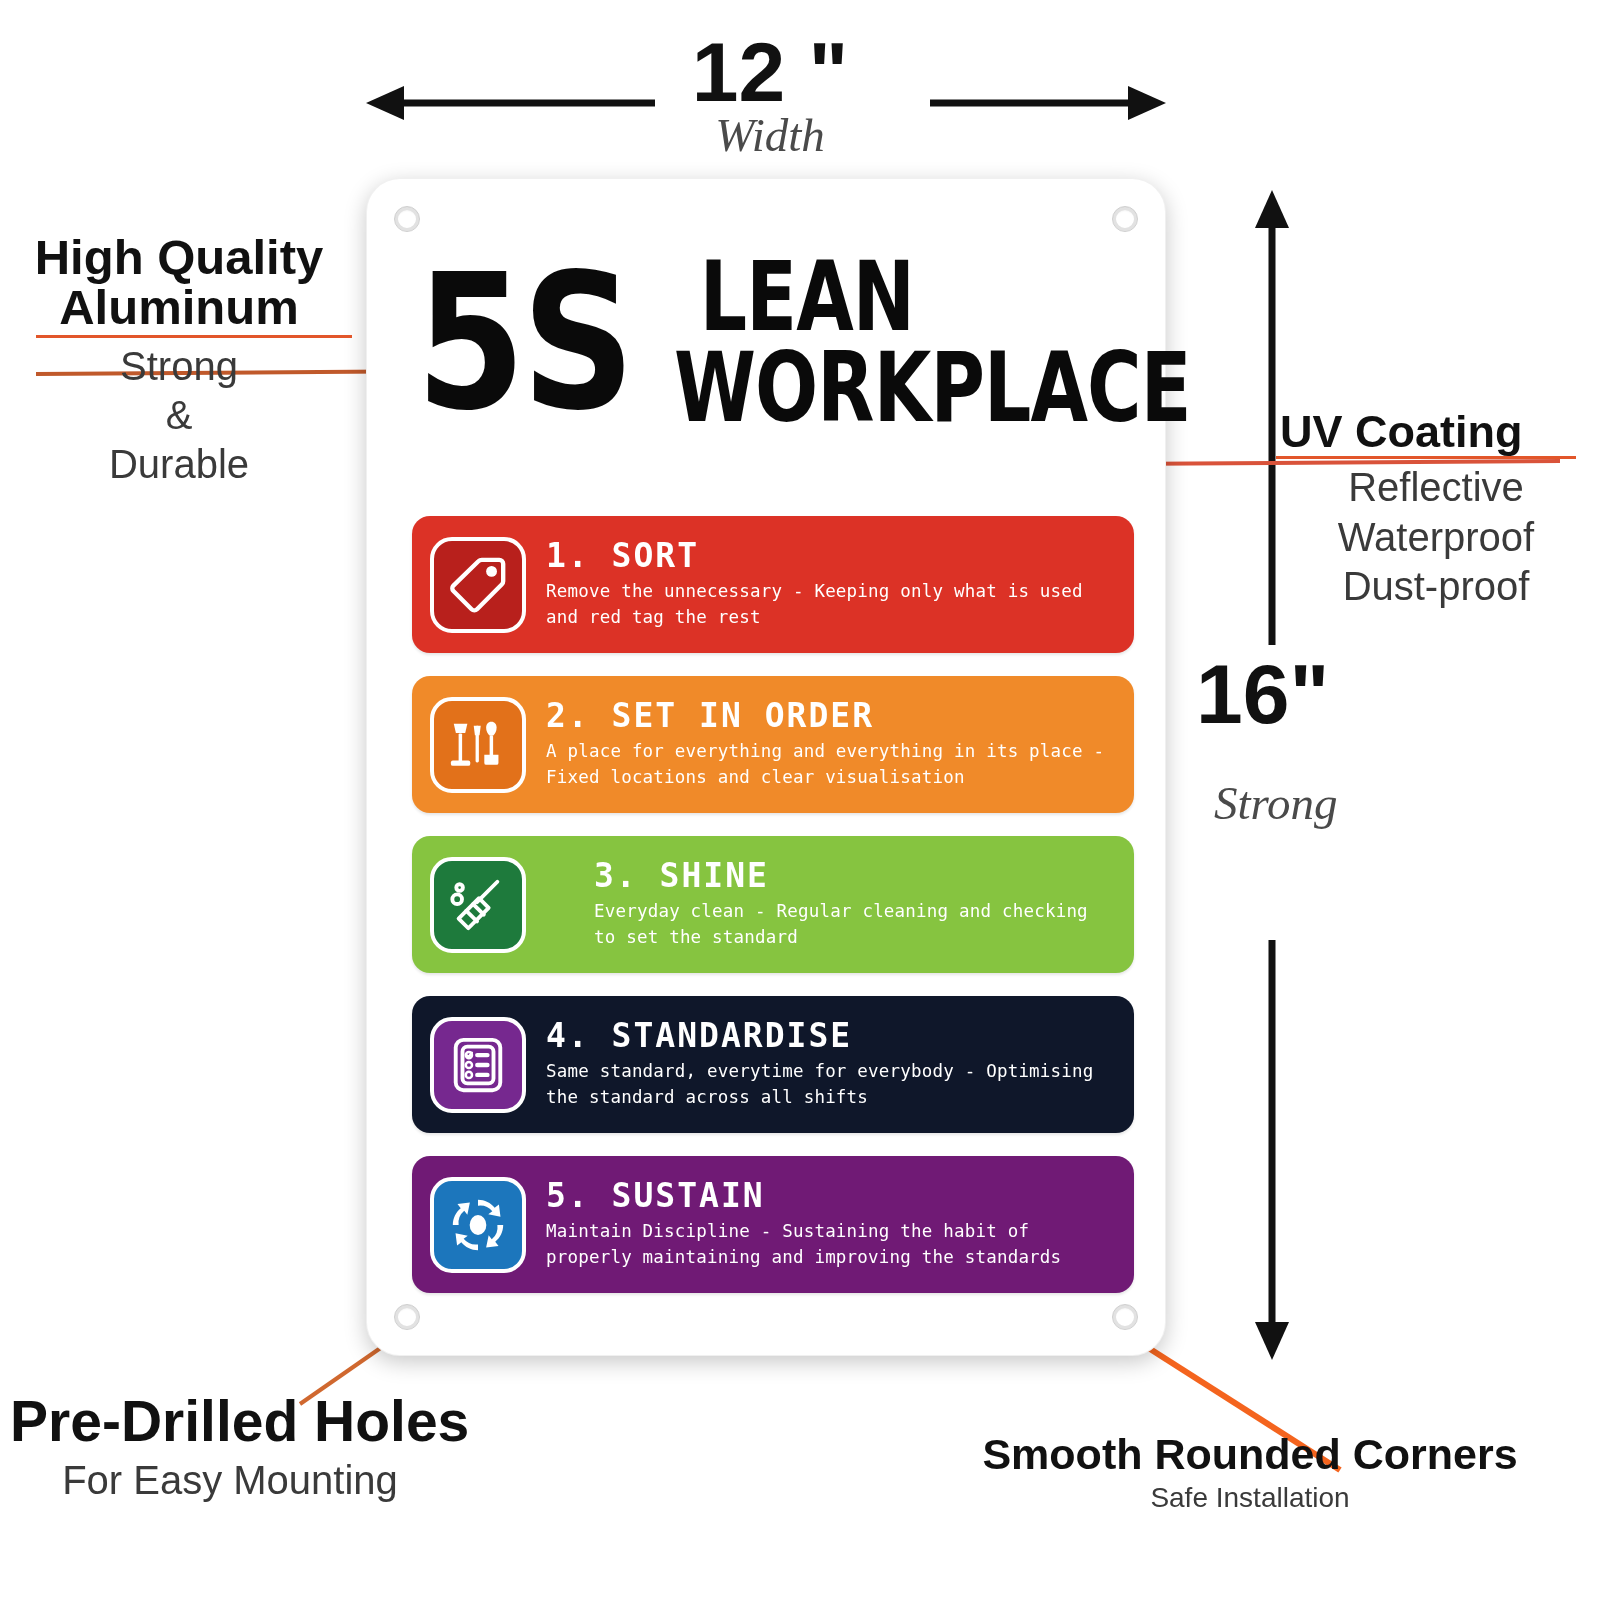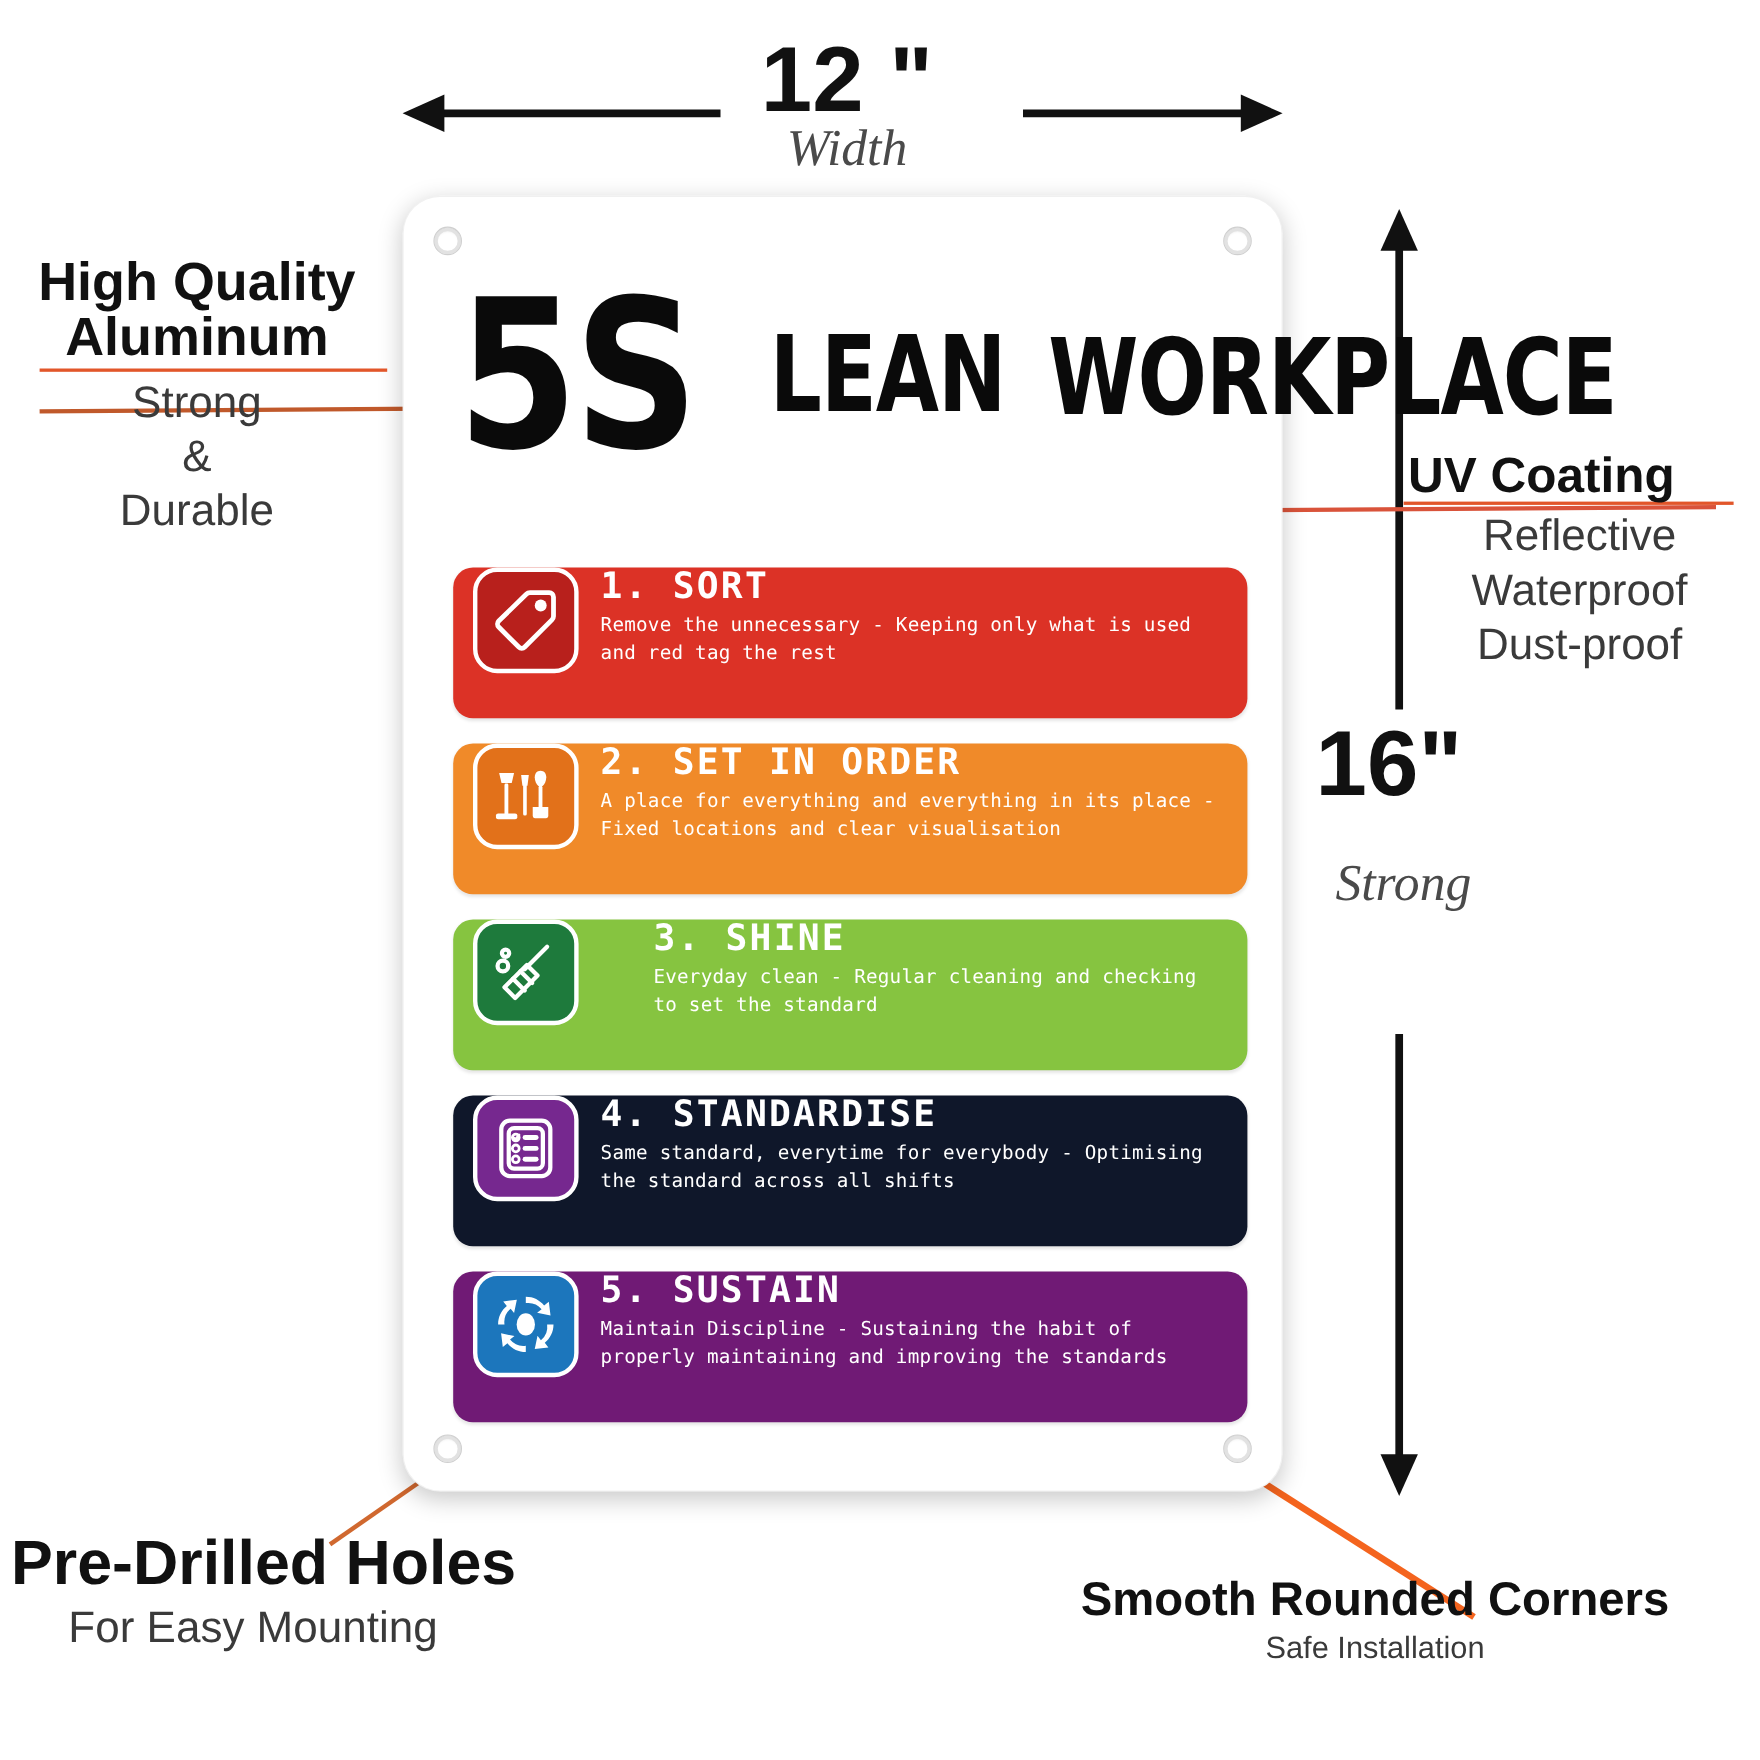--- a/index.html
+++ b/index.html
@@ -31,33 +31,33 @@
   #title{
     position:absolute;left:50px;top:64px;width:710px;height:200px;
     display:flex;align-items:center;gap:26px;
   }
   .big5s{
     font-family:"Liberation Sans Narrow","DejaVu Sans Condensed","Liberation Sans",sans-serif;
     font-weight:700;font-size:188px;line-height:.84;color:#0a0a0a;
     letter-spacing:-4px;transform:scaleX(.93);transform-origin:left center;
     white-space:nowrap;
   }
-  .titlestack{display:flex;flex-direction:row;justify-content:center;margin-top:4px;}
+  .titlestack{display:flex;flex-direction:column;justify-content:center;margin-top:4px;}
   .tline{
     font-family:"Liberation Sans Narrow","DejaVu Sans Condensed","Liberation Sans",sans-serif;
     font-weight:700;color:#0a0a0a;letter-spacing:-1px;white-space:nowrap;
     transform:scaleX(.86);transform-origin:left center;
   }
   .tline.l1{font-size:96px;line-height:.93;padding-left:30px;}
   .tline.l2{font-size:96px;line-height:.97;}
 
   
   #rows{position:absolute;left:46px;top:338px;width:722px;}
   .row{
-    position:relative;border-radius:18px;display:flex;align-items:flex-start;
+    position:relative;border-radius:18px;display:flex;align-items:center;
     height:137px;margin-bottom:23px;padding-left:18px;
     box-shadow:0 2px 3px rgba(0,0,0,.10);
   }
   .row:last-child{margin-bottom:0;}
   .tile{
     width:96px;height:96px;border-radius:22px;flex:0 0 96px;
     display:flex;align-items:center;justify-content:center;
     border:4px solid #ffffff;box-sizing:border-box;
   }
   .tile svg{width:62px;height:62px;display:block;}

